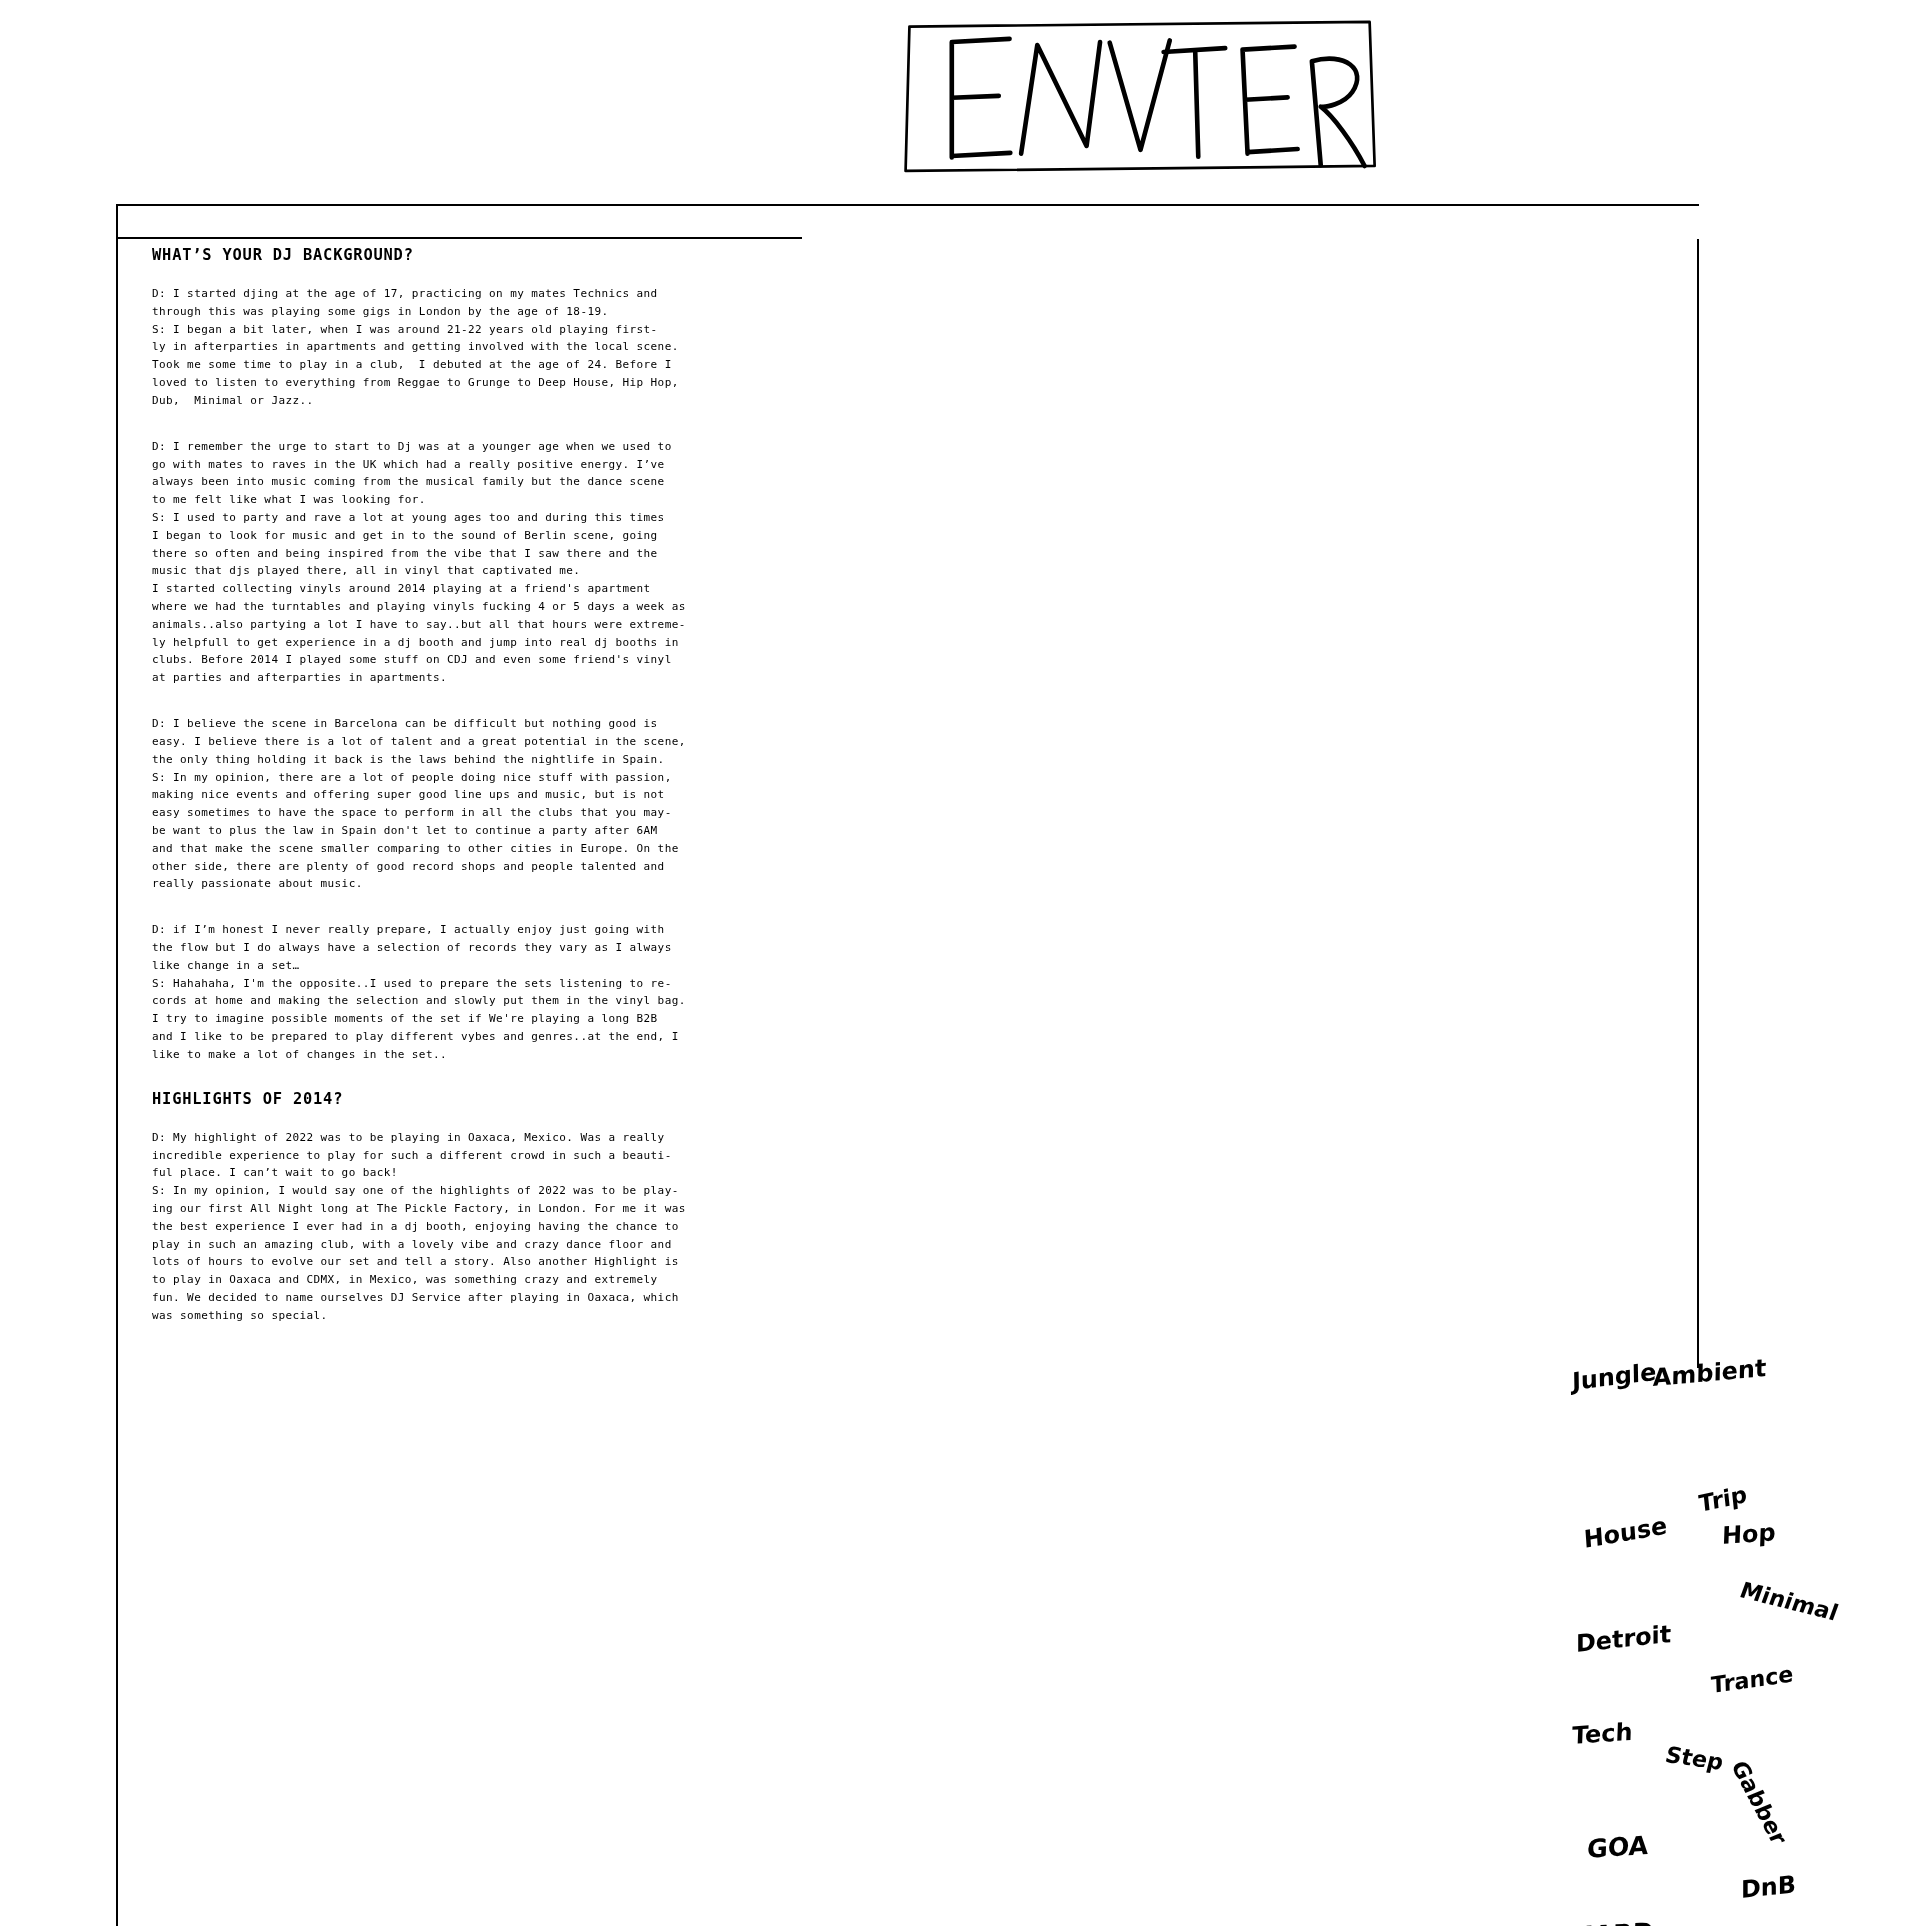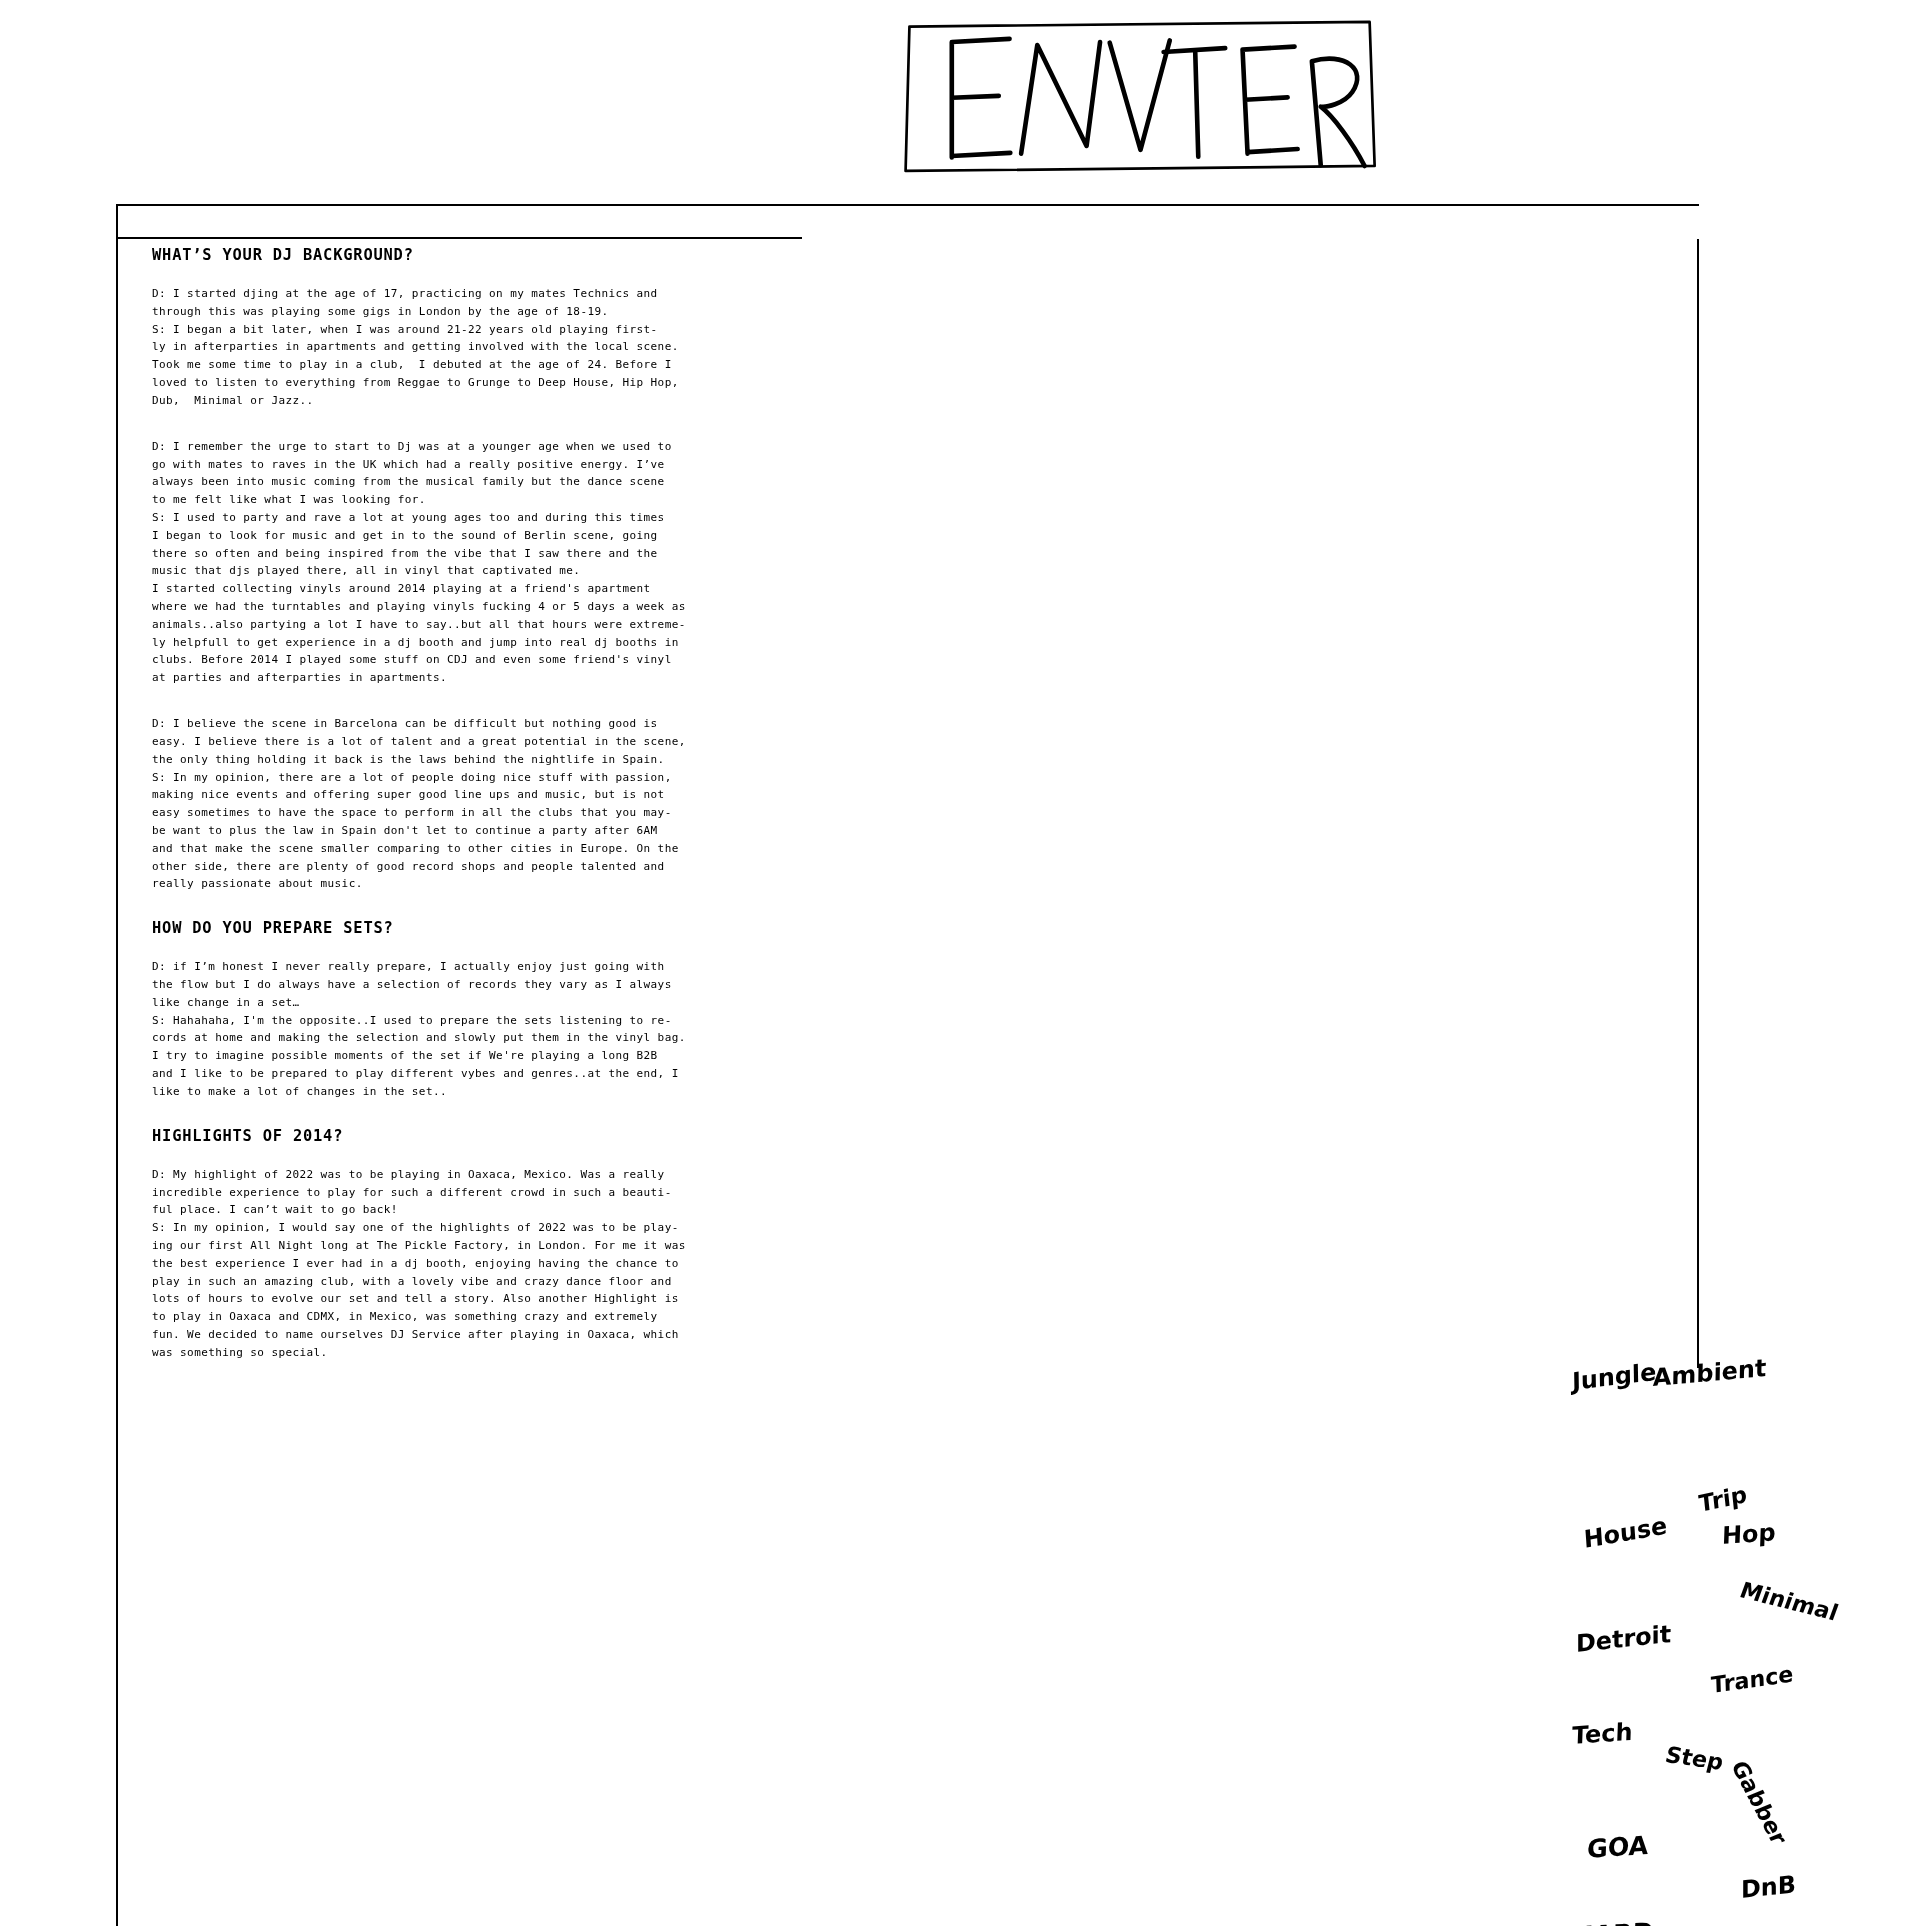--- a/index.html
+++ b/index.html
@@ -161,21 +161,20 @@
 S: In my opinion, there are a lot of people doing nice stuff with passion,
 making nice events and offering super good line ups and music, but is not
 easy sometimes to have the space to perform in all the clubs that you may-
 be want to plus the law in Spain don't let to continue a party after 6AM
 and that make the scene smaller comparing to other cities in Europe. On the
 other side, there are plenty of good record shops and people talented and
 really passionate about music.</p>
   </div>
 
   <div class="block">
-    <h2 class="q-heading">HOW DO YOU PREPARE SETS?</h2>
     <p class="answers">D: if I’m honest I never really prepare, I actually enjoy just going with
 the flow but I do always have a selection of records they vary as I always
 like change in a set…
 S: Hahahaha, I'm the opposite..I used to prepare the sets listening to re-
 cords at home and making the selection and slowly put them in the vinyl bag.
 I try to imagine possible moments of the set if We're playing a long B2B
 and I like to be prepared to play different vybes and genres..at the end, I
 like to make a lot of changes in the set..</p>
   </div>
 

